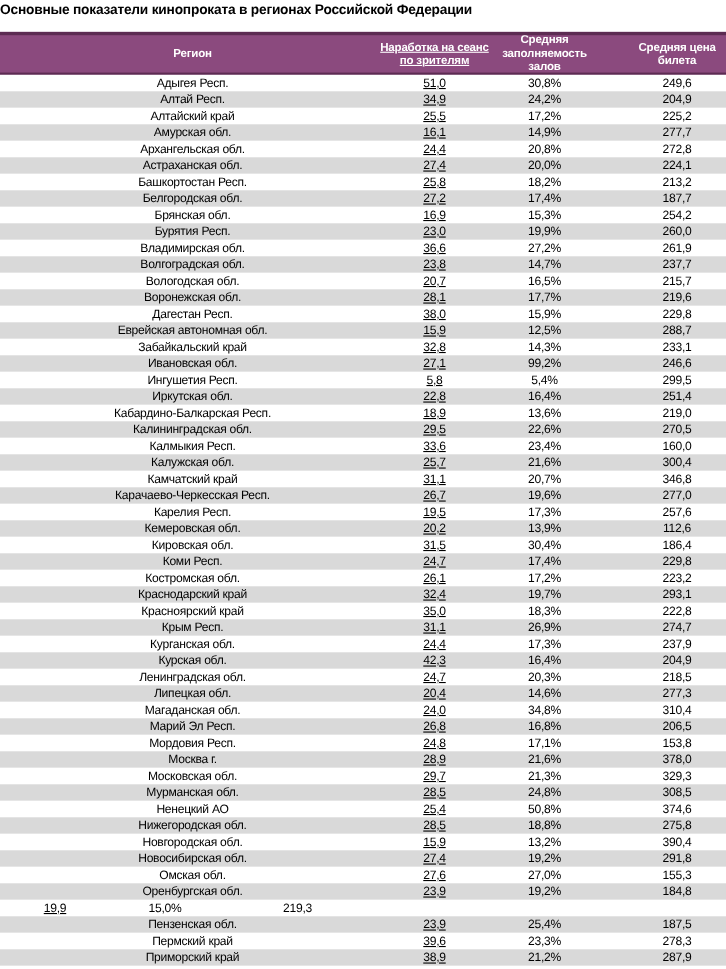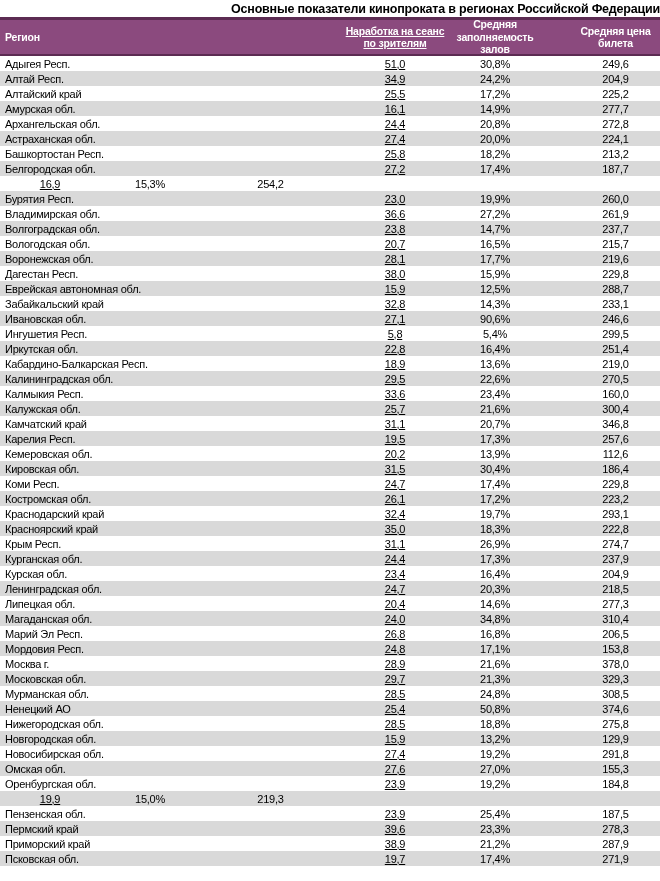--- a/index.html
+++ b/index.html
@@ -10,43 +10,43 @@
   *{margin:0;padding:0;box-sizing:border-box;}
   html,body{background:#fff;}
   body{
     width:660px;height:881px;
     font-family:"Liberation Sans","DejaVu Sans",sans-serif;
     color:#000;
     overflow:hidden;
   }
   .page{width:660px;height:881px;}
   .title{
-    height:17px;
-    text-align:right;
+    height:29px;
+    text-align:left;
     font-size:12.5px;
     font-weight:bold;
     letter-spacing:-0.2px;
     padding-top:2px;
     white-space:nowrap;
   }
   .header-row{
     display:flex;
     height:39px;
     background:var(--header-bg);
     border-top:3px solid var(--header-border);
     border-bottom:2px solid var(--header-border);
     color:#fff;
     font-weight:bold;
     font-size:10.5px;
     line-height:1.18;
     align-items:center;
     letter-spacing:-0.2px;
   }
   .cell{overflow:hidden;}
-  .c1{width:345px;padding-left:5px;text-align:left;}
+  .c1{width:345px;padding-left:5px;text-align:center;}
   .c2{width:100px;text-align:center;text-decoration:underline;}
   .c3{width:100px;text-align:center;}
   .c4{width:115px;text-align:center;padding-left:26px;}
   .header-row .c2,.header-row .c3,.header-row .c4{
     display:flex;align-items:center;justify-content:center;height:100%;
   }
   .rows{width:660px;}
   .row{
     display:flex;
     height:15px;
@@ -114,20 +114,21 @@
         <div class="cell c3">18,2%</div>
         <div class="cell c4">213,2</div>
       </div>
       <div class="row">
         <div class="cell c1">Белгородская обл.</div>
         <div class="cell c2">27,2</div>
         <div class="cell c3">17,4%</div>
         <div class="cell c4">187,7</div>
       </div>
       <div class="row">
+        <div class="cell c1">Брянская обл.</div>
         <div class="cell c2">16,9</div>
         <div class="cell c3">15,3%</div>
         <div class="cell c4">254,2</div>
       </div>
       <div class="row">
         <div class="cell c1">Бурятия Респ.</div>
         <div class="cell c2">23,0</div>
         <div class="cell c3">19,9%</div>
         <div class="cell c4">260,0</div>
       </div>
@@ -169,21 +170,21 @@
       </div>
       <div class="row">
         <div class="cell c1">Забайкальский край</div>
         <div class="cell c2">32,8</div>
         <div class="cell c3">14,3%</div>
         <div class="cell c4">233,1</div>
       </div>
       <div class="row">
         <div class="cell c1">Ивановская обл.</div>
         <div class="cell c2">27,1</div>
-        <div class="cell c3">90,6%</div>
+        <div class="cell c3">99,2%</div>
         <div class="cell c4">246,6</div>
       </div>
       <div class="row">
         <div class="cell c1">Ингушетия Респ.</div>
         <div class="cell c2">5,8</div>
         <div class="cell c3">5,4%</div>
         <div class="cell c4">299,5</div>
       </div>
       <div class="row">
         <div class="cell c1">Иркутская обл.</div>
@@ -215,20 +216,26 @@
         <div class="cell c3">21,6%</div>
         <div class="cell c4">300,4</div>
       </div>
       <div class="row">
         <div class="cell c1">Камчатский край</div>
         <div class="cell c2">31,1</div>
         <div class="cell c3">20,7%</div>
         <div class="cell c4">346,8</div>
       </div>
       <div class="row">
+        <div class="cell c1">Карачаево-Черкесская Респ.</div>
+        <div class="cell c2">26,7</div>
+        <div class="cell c3">19,6%</div>
+        <div class="cell c4">277,0</div>
+      </div>
+      <div class="row">
         <div class="cell c1">Карелия Респ.</div>
         <div class="cell c2">19,5</div>
         <div class="cell c3">17,3%</div>
         <div class="cell c4">257,6</div>
       </div>
       <div class="row">
         <div class="cell c1">Кемеровская обл.</div>
         <div class="cell c2">20,2</div>
         <div class="cell c3">13,9%</div>
         <div class="cell c4">112,6</div>
@@ -270,21 +277,21 @@
         <div class="cell c4">274,7</div>
       </div>
       <div class="row">
         <div class="cell c1">Курганская обл.</div>
         <div class="cell c2">24,4</div>
         <div class="cell c3">17,3%</div>
         <div class="cell c4">237,9</div>
       </div>
       <div class="row">
         <div class="cell c1">Курская обл.</div>
-        <div class="cell c2">23,4</div>
+        <div class="cell c2">42,3</div>
         <div class="cell c3">16,4%</div>
         <div class="cell c4">204,9</div>
       </div>
       <div class="row">
         <div class="cell c1">Ленинградская обл.</div>
         <div class="cell c2">24,7</div>
         <div class="cell c3">20,3%</div>
         <div class="cell c4">218,5</div>
       </div>
       <div class="row">
@@ -338,21 +345,21 @@
       <div class="row">
         <div class="cell c1">Нижегородская обл.</div>
         <div class="cell c2">28,5</div>
         <div class="cell c3">18,8%</div>
         <div class="cell c4">275,8</div>
       </div>
       <div class="row">
         <div class="cell c1">Новгородская обл.</div>
         <div class="cell c2">15,9</div>
         <div class="cell c3">13,2%</div>
-        <div class="cell c4">129,9</div>
+        <div class="cell c4">390,4</div>
       </div>
       <div class="row">
         <div class="cell c1">Новосибирская обл.</div>
         <div class="cell c2">27,4</div>
         <div class="cell c3">19,2%</div>
         <div class="cell c4">291,8</div>
       </div>
       <div class="row">
         <div class="cell c1">Омская обл.</div>
         <div class="cell c2">27,6</div>

